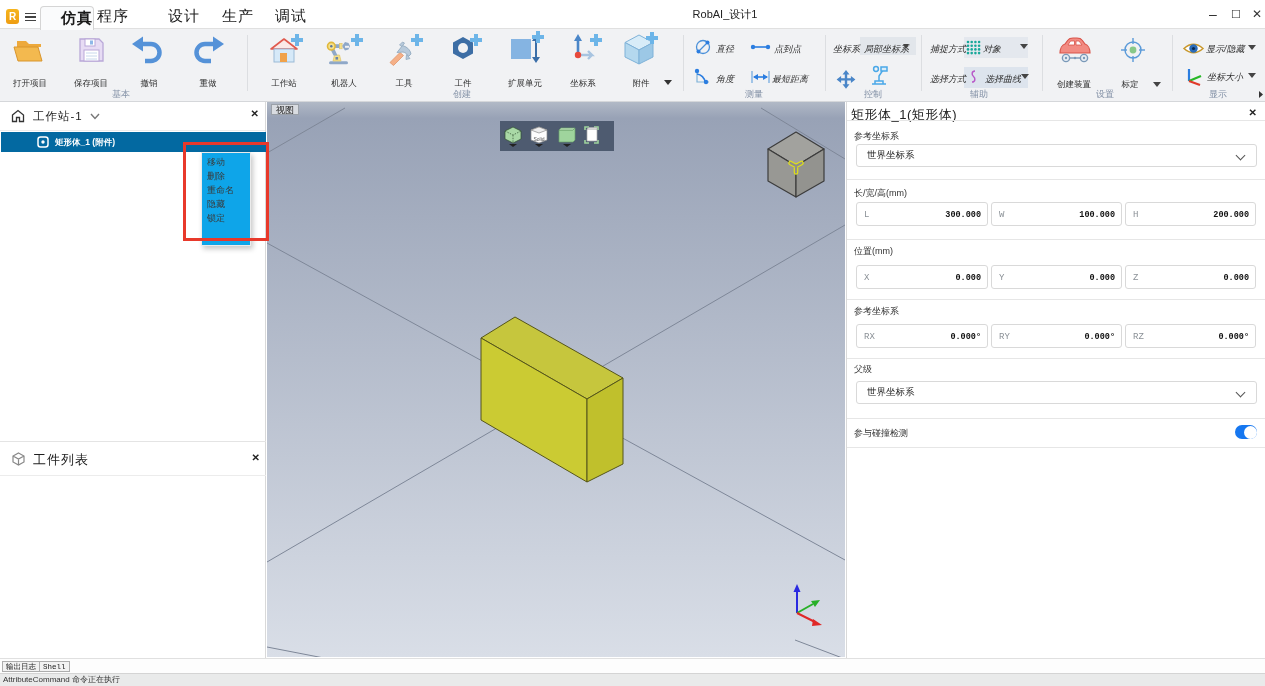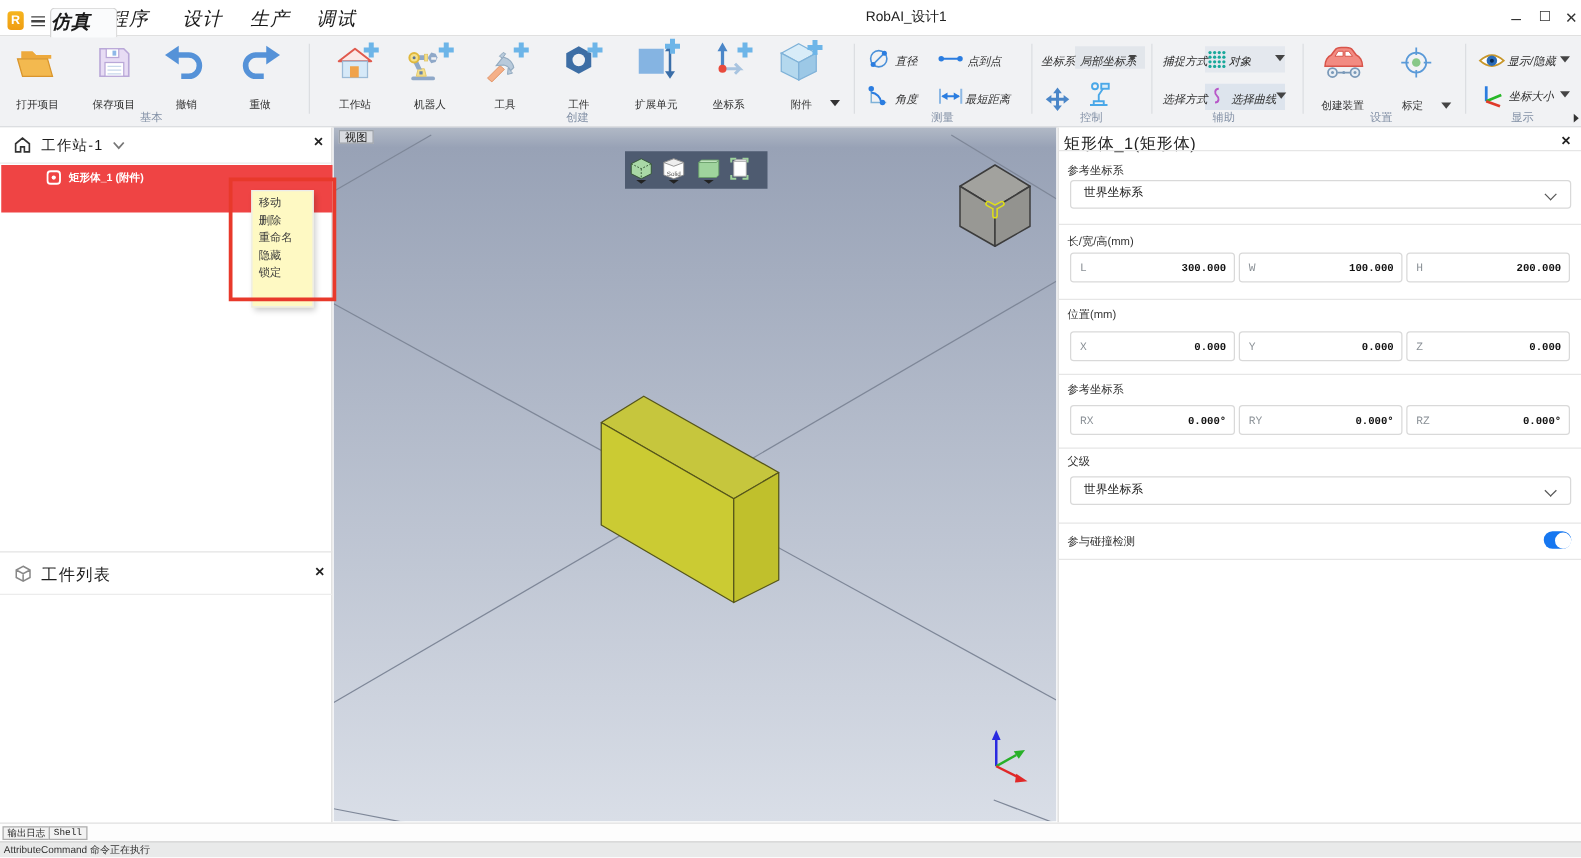--- a/index.html
+++ b/index.html
@@ -4,38 +4,38 @@
 <style>
 * { margin:0; padding:0; box-sizing:border-box; }
 html,body { width:1265px; height:686px; overflow:hidden; }
 body { font-family:"Liberation Sans", sans-serif; position:relative; background:#fff; }
 .abs { position:absolute; }
 
 #titlebar { position:absolute; left:0; top:0; width:1265px; height:29px; background:#ffffff; border-bottom:1px solid #e0e0e0; }
 #logo { position:absolute; left:6px; top:9px; width:13px; height:15px; border-radius:3px; background:linear-gradient(#f6b51e,#ef9d12); color:#fff; font-size:10px; font-weight:bold; text-align:center; line-height:15px; }
 #burger { position:absolute; left:25px; top:13px; width:11px; height:8px; border-top:1.6px solid #444; border-bottom:1.6px solid #444; }
 #burger:before { content:""; position:absolute; left:0; top:2.2px; width:11px; height:1.6px; background:#444; }
-.tab { position:absolute; top:4px; height:25px; line-height:24px; font-size:15px; color:#1a1a1a; text-align:left; font-weight:600; letter-spacing:1px;font-style:italic;}
+.tab { position:absolute; top:4px; height:25px; line-height:24px; font-size:15px; color:#1a1a1a; text-align:right; font-weight:600; letter-spacing:1px;}
 .tab.active { top:6px; background:#fafbfc; border:1px solid #d5d5d5; border-bottom:none; border-radius:4px 4px 0 0; height:24px; line-height:22px; z-index:3;}
 #apptitle { position:absolute; left:660px; top:0; width:130px; height:29px; line-height:29px; font-size:11px; color:#222; text-align:center; }
 .winbtn { position:absolute; top:0; width:20px; height:28px; color:#333; font-size:12px; text-align:center; line-height:28px; font-weight:400;}
 
 #ribbon { position:absolute; left:0; top:29px; width:1265px; height:73px; background:#f1f2f4; border-bottom:1px solid #d5d7da; }
 .rlabel { position:absolute; font-size:8.5px; color:#2f2f2f; white-space:nowrap; transform:translateX(-50%); }
 .rgroup { position:absolute; font-size:9px; color:#8391a6; white-space:nowrap; transform:translateX(-50%); top:59px; }
 .rsep { position:absolute; top:6px; width:1px; height:56px; background:#dcdee1; }
 .srow { position:absolute; font-size:9px; color:#2f2f2f; white-space:nowrap;font-style:italic; }
 .caret { display:inline-block; width:0; height:0; border-left:4px solid transparent; border-right:4px solid transparent; border-top:5px solid #444; vertical-align:middle; }
 
 #leftpanel { position:absolute; left:0; top:102px; width:266px; height:556px; background:#fff; border-right:1px solid #d9d9d9; }
 .lp-head { position:relative; height:29px; border-bottom:1px solid #ececec; }
 .lp-title { position:absolute; left:33px; top:7px; font-size:11.5px; color:#1d1d1d; letter-spacing:1px;}
 .lp-x { position:absolute; right:6px; top:6px; font-size:10px; color:#222; font-weight:bold;}
-#bluerow { position:absolute; left:1px; top:30px; width:265px; height:38px; background:#ef4444; color:#fff; font-size:8.5px; line-height:20px; font-weight:bold; }
-#ctxmenu { position:absolute; left:201px; top:49.5px; width:50px; height:94px; background:#fef9c3; border:1px solid #ebebeb; box-shadow:2px 3px 5px rgba(0,0,0,.22); z-index:5; padding-top:2px; }
+#bluerow { position:absolute; left:1px; top:30px; width:265px; height:20px; background:#0369a1; color:#fff; font-size:8.5px; line-height:20px; font-weight:bold; }
+#ctxmenu { position:absolute; left:201px; top:49.5px; width:50px; height:94px; background:#0ea5e9; border:1px solid #ebebeb; box-shadow:2px 3px 5px rgba(0,0,0,.22); z-index:5; padding-top:2px; }
 #ctxmenu div { height:14.2px; line-height:14.2px; padding-left:5px; font-size:9px; color:#3a3a3a; }
 #redrect { position:absolute; left:183px; top:40px; width:86px; height:99px; border:3px solid #e8392b; z-index:6; }
 #wp-head { position:absolute; left:0; top:339px; width:266px; height:35px; border-top:1px solid #e4e4e4; border-bottom:1px solid #ececec; }
 
 #viewport { position:absolute; left:267px; top:102px; width:578px; height:555px; background:linear-gradient(#b1b9c6 0px,#98a2b6 16px,#d9dee7 100%); overflow:hidden; }
 #vtab { position:absolute; left:4px; top:2px; width:28px; height:11px; background:#d9dce1; border:1px solid #9aa0a8; font-size:9px; line-height:10px; text-align:center; color:#222; }
 #vtoolbar { position:absolute; left:233px; top:19px; width:114px; height:30px; background:#4e5b70; }
 
 #rightpanel { position:absolute; left:846px; top:102px; width:419px; height:556px; background:#fff; border-left:1px solid #d9d9d9; font-size:11px; color:#333; }
 .rp-sep { position:absolute; left:0; width:419px; height:1px; background:#e6e6e6; }
@@ -52,21 +52,21 @@
 .btab { position:absolute; top:2px; height:11px; line-height:10px; font-size:7.5px; color:#222; background:#f2f2f2; border:1px solid #adadad; padding:0 3px; }
 #statusbar { position:absolute; left:0; top:673px; width:1265px; height:13px; background:#e9eaea; border-top:1px solid #d4d4d4; font-size:8px; color:#333; line-height:12px; padding-left:3px; }
 </style>
 </head>
 <body>
 
 <div id="titlebar">
   <div id="logo">R</div>
   <div id="burger"></div>
   <div class="tab active" style="left:40px; width:54px;">仿真</div>
-  <div class="tab" style="left:87px; width:54px; font-weight:500;">程序</div>
+  <div class="tab" style="left:75px; width:54px; font-weight:500;">程序</div>
   <div class="tab" style="left:146px; width:54px; font-weight:500;">设计</div>
   <div class="tab" style="left:200px; width:54px; font-weight:500;">生产</div>
   <div class="tab" style="left:253px; width:54px; font-weight:500;">调试</div>
   <div id="apptitle">RobAI_设计1</div>
   <div class="winbtn" style="left:1203px; font-size:14px;">–</div>
   <div class="winbtn" style="left:1226px; font-size:11px;">☐</div>
   <div class="winbtn" style="left:1247px; font-size:12px;">✕</div>
 </div>
 
 <div id="ribbon">

